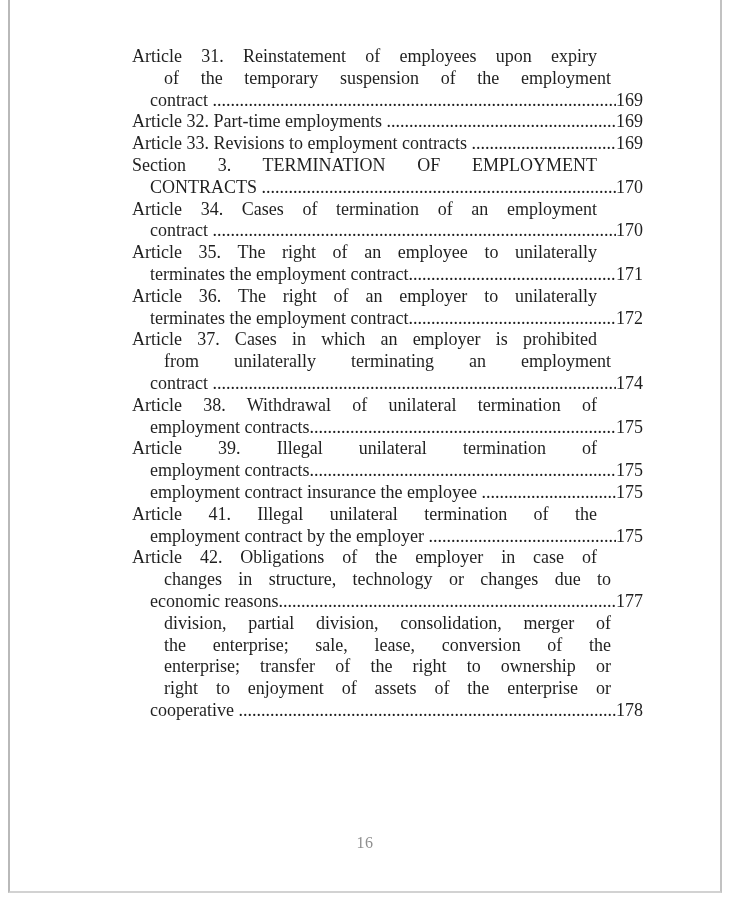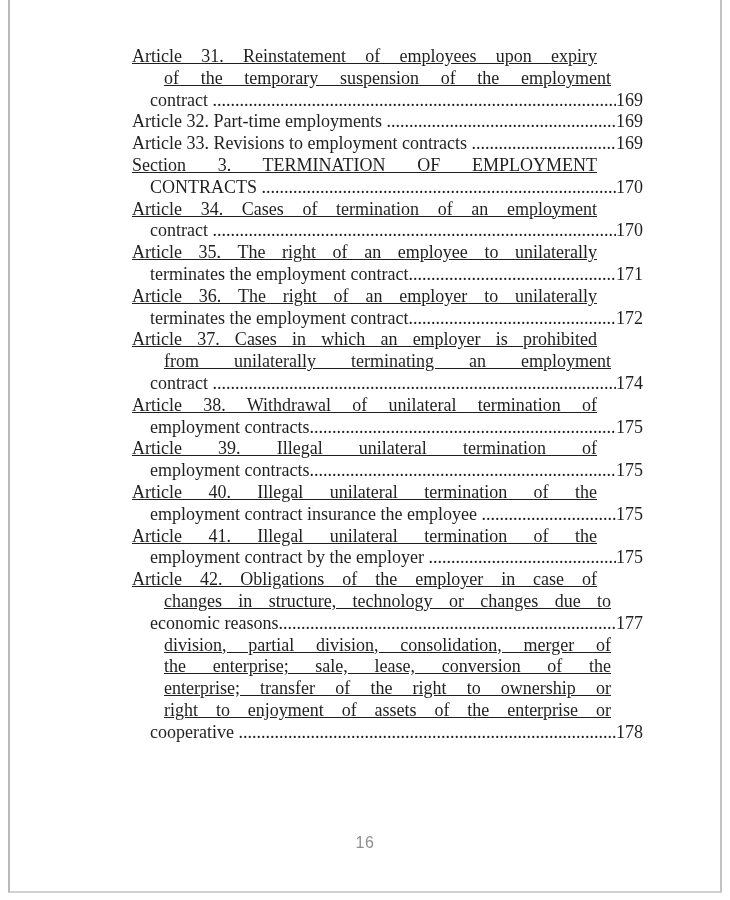--- a/index.html
+++ b/index.html
@@ -31,21 +31,20 @@
     font-size: 18px;
     line-height: 21.8px;
     color: #1f1f1f;
   }
   .entry { width: 511px; }
   .tline { display: block; }
   .just {
     text-align: justify;
     text-align-last: justify;
     width: 465px;
-    text-decoration: underline;
   }
   .just.ind {
     margin-left: 32px;
     width: 447px;
   }
   .last {
     display: flex;
     align-items: baseline;
     justify-content: flex-end;
   }
@@ -57,21 +56,21 @@
     white-space: nowrap;
     min-width: 0;
   }
   .num { flex: 0 0 auto; }
   .footer {
     position: absolute;
     left: 0;
     top: 838px;
     width: 100%;
     text-align: center;
-    font-family: Liberation Sans, sans-serif;
+    font-family: Liberation Serif, serif;
     font-size: 16px;
     letter-spacing: 0.5px;
     color: #8f8f8f;
   }
 </style>
 </head>
 <body>
 
 <div class="page">
   <div class="toc">
@@ -149,21 +148,20 @@
       </div>
       <div class="entry">
         <div class="tline just">Article 39. Illegal unilateral termination of</div>
         <div class="tline last ind">
           <span class="t">employment contracts</span>
           <span class="dots">....................................................................................................................................................................................</span>
           <span class="num">175</span>
         </div>
       </div>
       <div class="entry">
-        <div class="tline just">Article 40. Illegal unilateral termination of the</div>
         <div class="tline last ind">
           <span class="t">employment contract insurance the employee </span>
           <span class="dots">....................................................................................................................................................................................</span>
           <span class="num">175</span>
         </div>
       </div>
       <div class="entry">
         <div class="tline just">Article 41. Illegal unilateral termination of the</div>
         <div class="tline last ind">
           <span class="t">employment contract by the employer </span>

